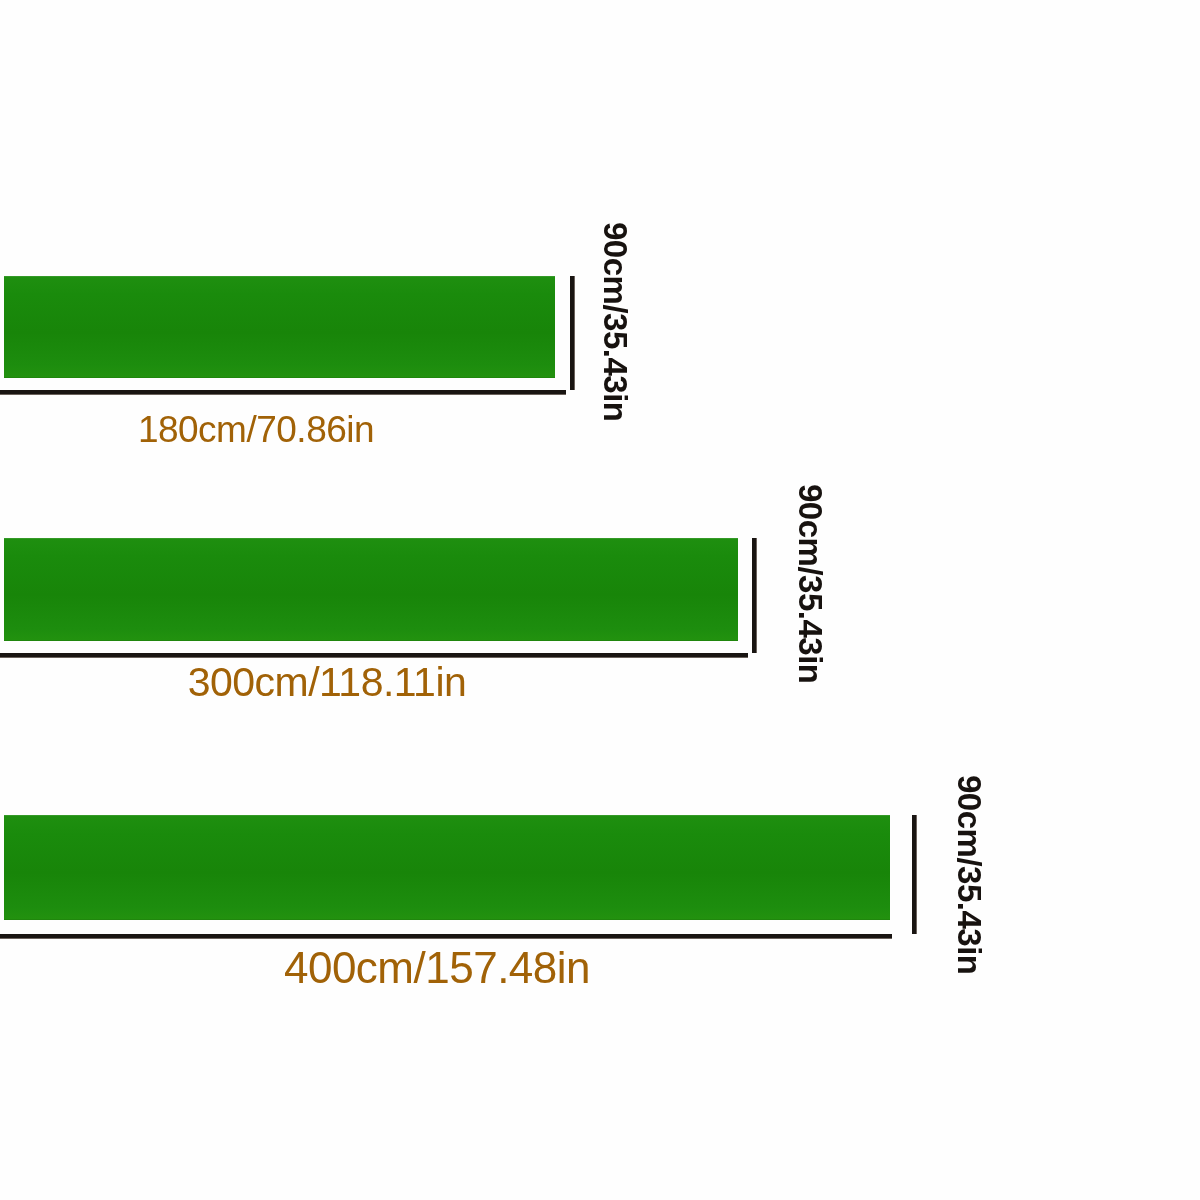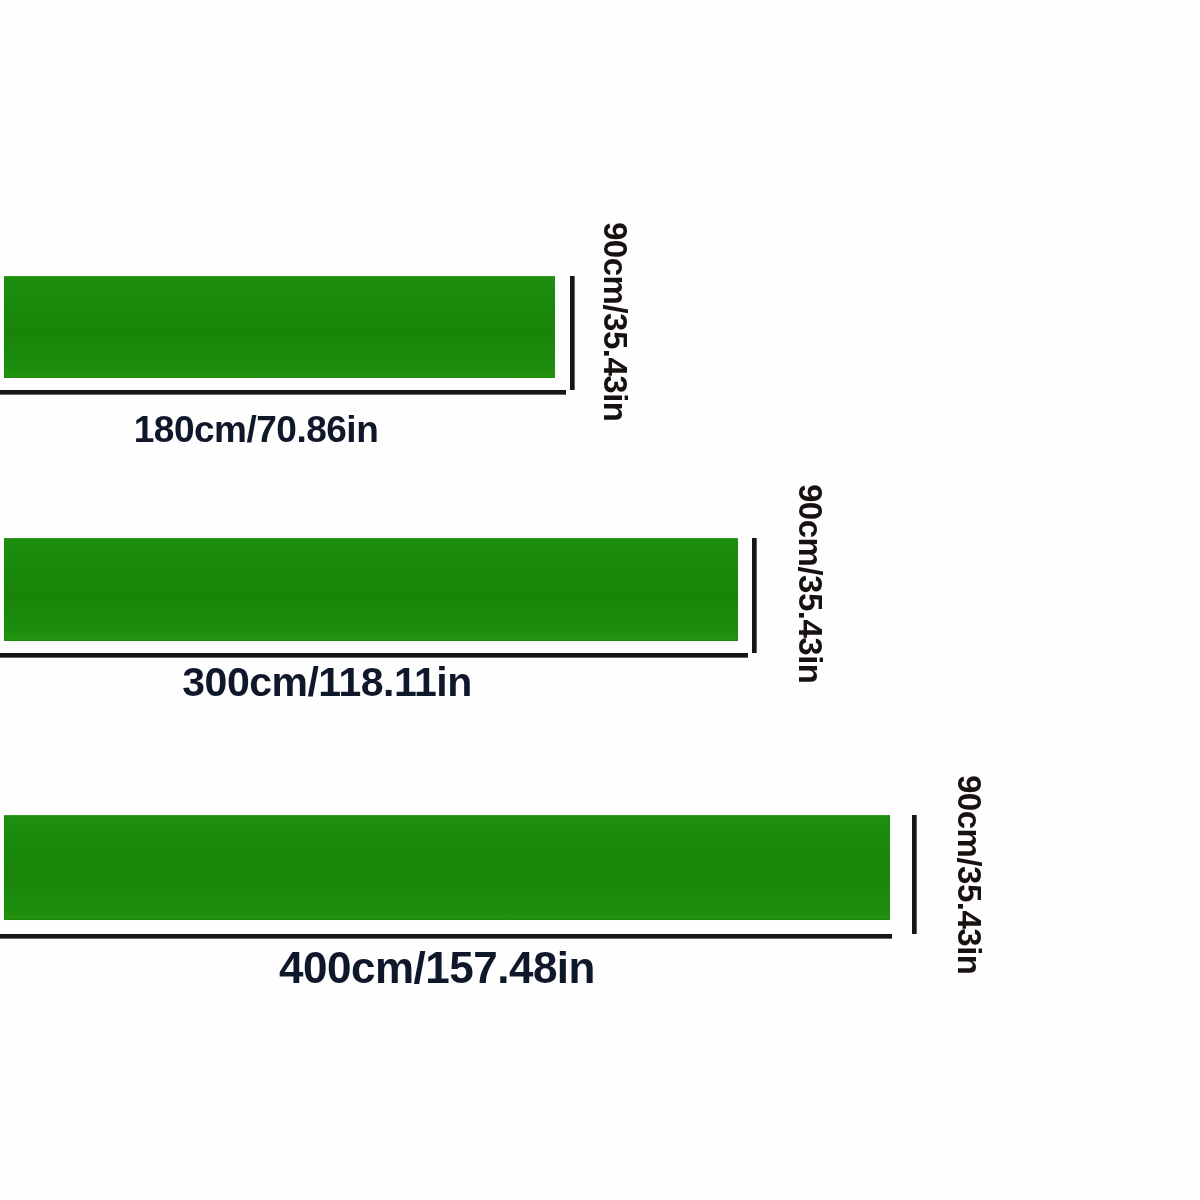--- a/index.html
+++ b/index.html
@@ -42,22 +42,22 @@
   .vrule {
     position: absolute;
     width: 0;
     border-left: 4px solid #191512;
     border-right: 1px solid #6b625c;
   }
 
   
   .hlabel {
     position: absolute;
-    color: #0f172a;
-    font-weight: 700;
+    color: #a16207;
+    font-weight: 400;
     white-space: nowrap;
     letter-spacing: -0.5px;
     line-height: 1;
     transform: translateX(-50%);
   }
   .vlabel {
     position: absolute;
     color: #17120f;
     font-weight: 700;
     white-space: nowrap;

